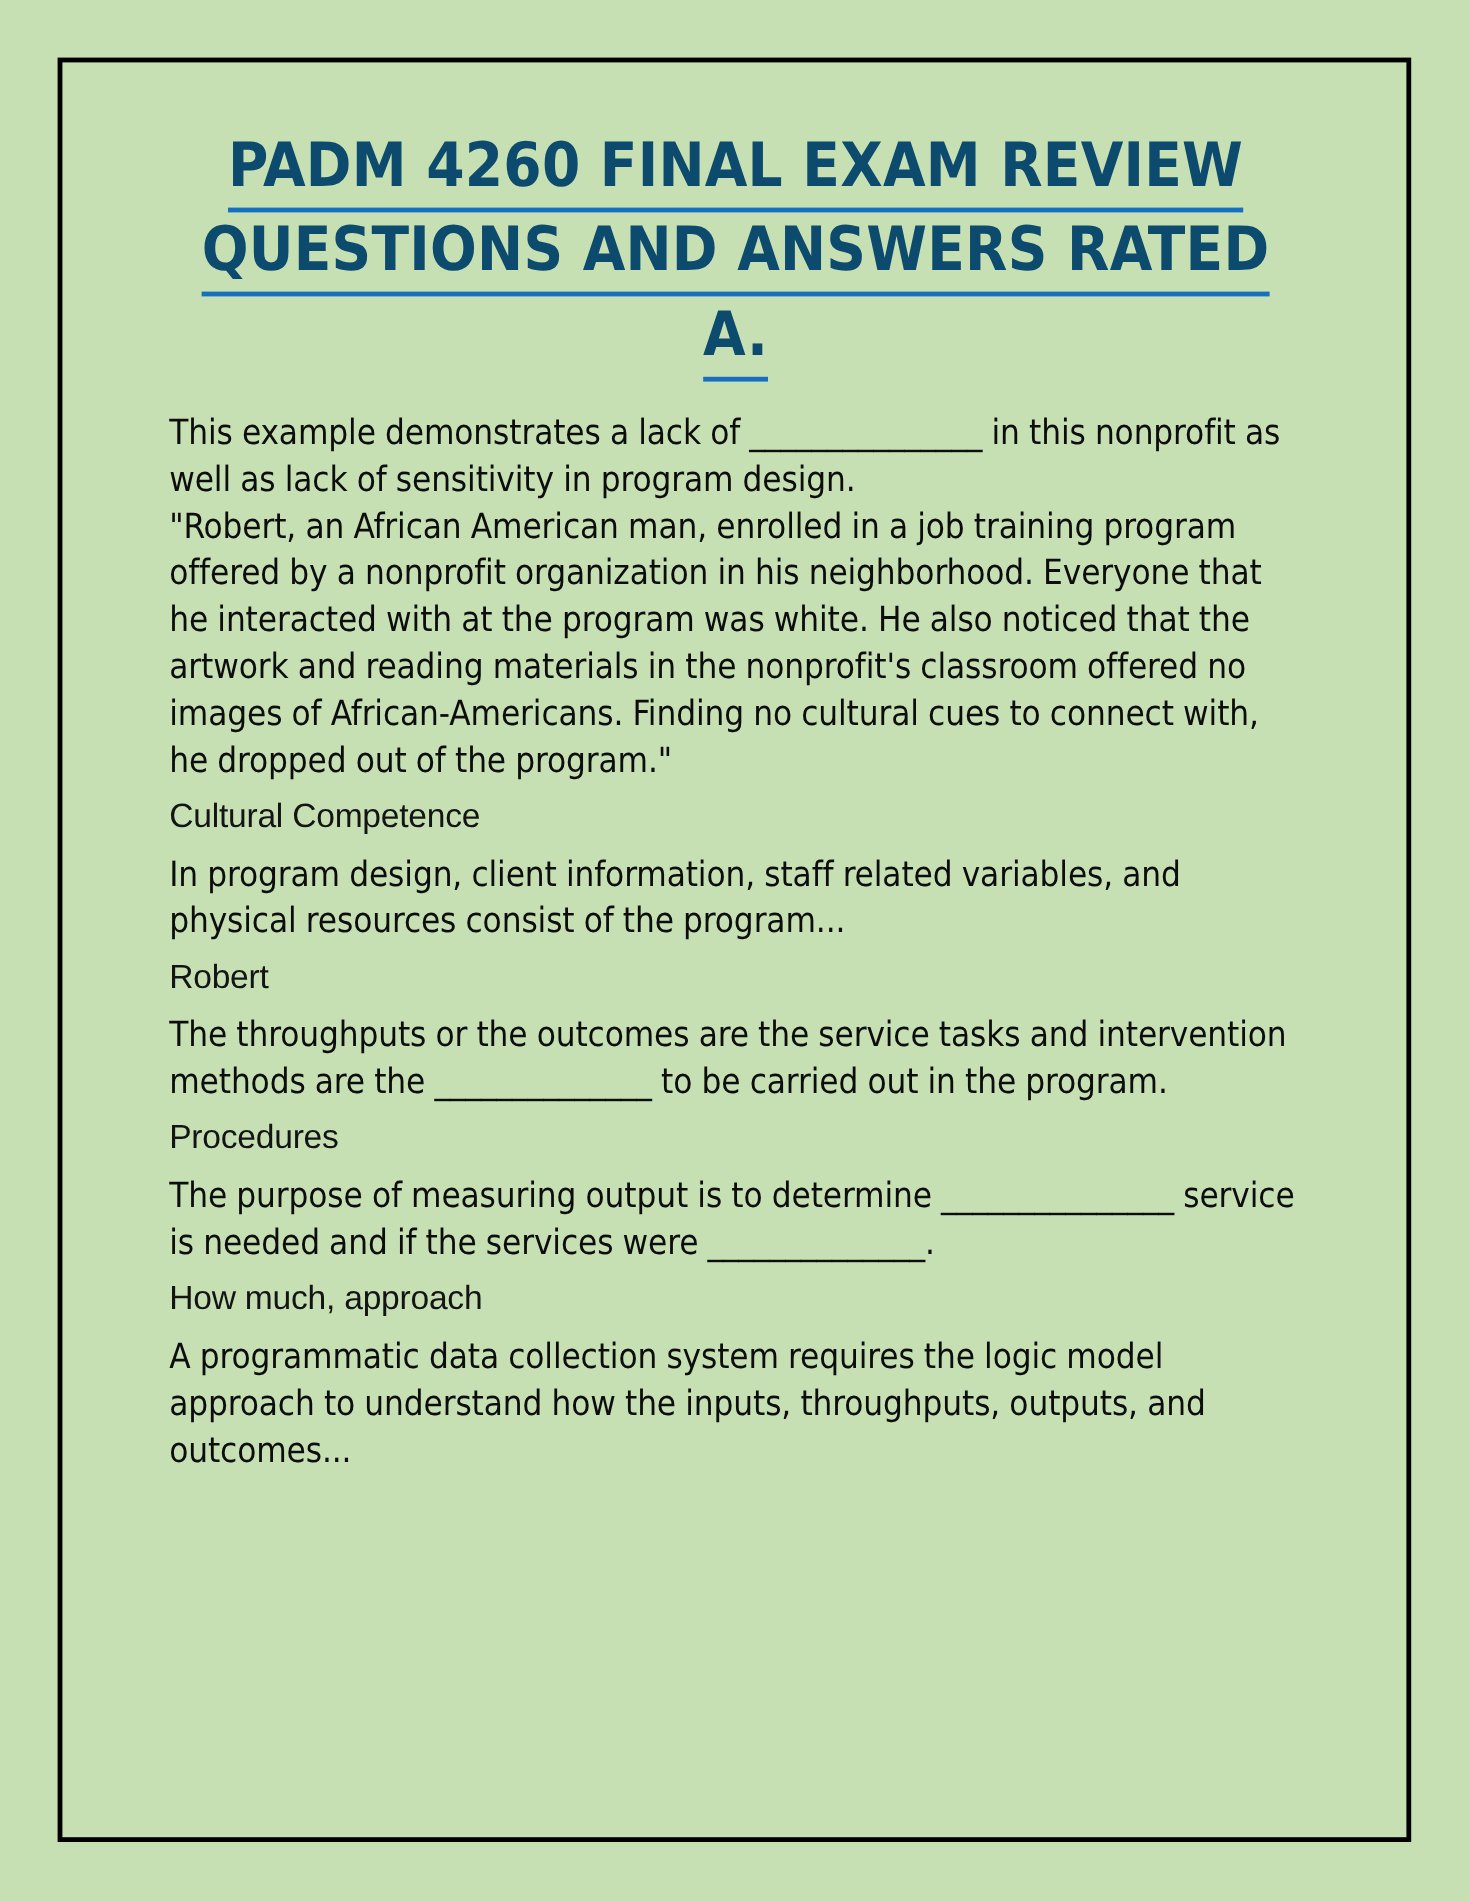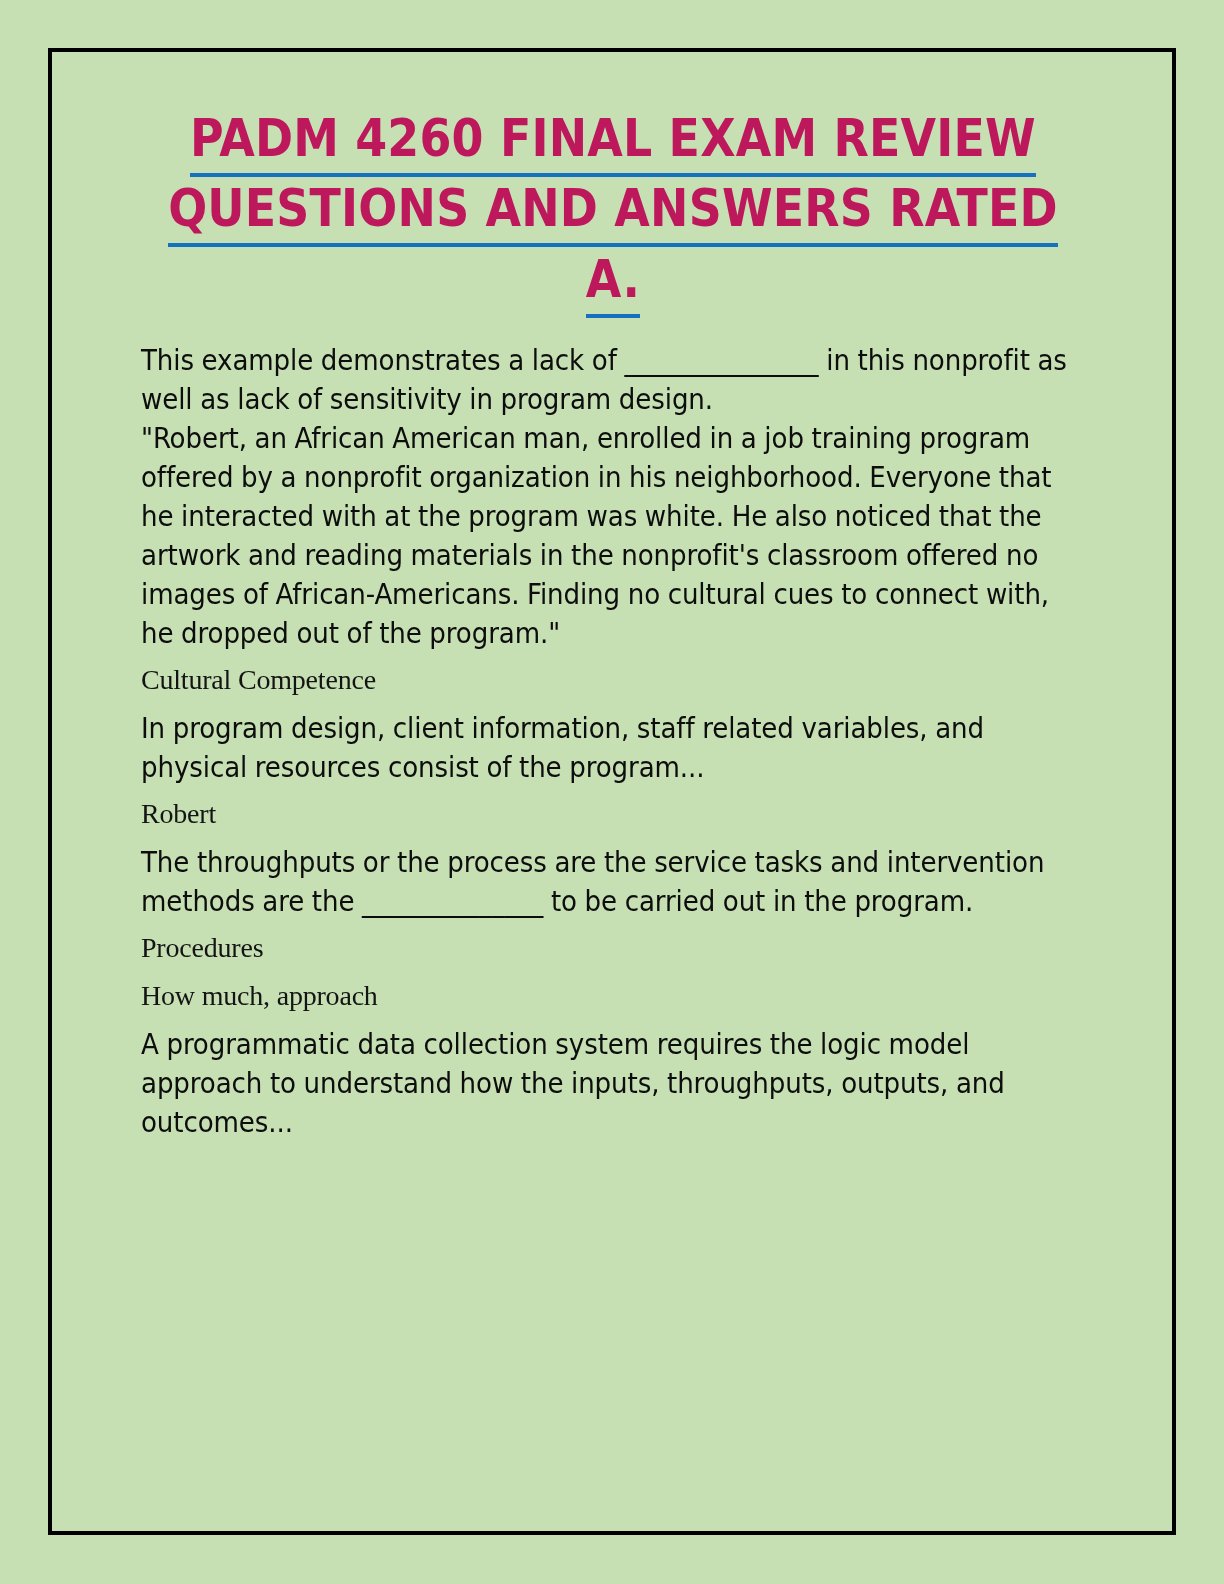--- a/index.html
+++ b/index.html
@@ -29,21 +29,21 @@
     position: absolute;
     left: 89px;      
     top: 52px;
     width: 944px;
   }
 
   
   .doc-title {
     margin: 0 0 26px 0;
     text-align: center;
-    color: #be185d;
+    color: #0c4a6e;
     font-family: "DejaVu Sans Condensed", "Liberation Sans Narrow", "Liberation Sans", sans-serif;
     font-weight: bold;
     font-size: 51px;
     line-height: 1.38;
     letter-spacing: 0.2px;
     white-space: normal;
   }
   .doc-title .tline {
     display: inline;
     border-bottom: 4px solid #1570c0;
@@ -62,21 +62,21 @@
     font-weight: normal;
     font-size: 29px;
     line-height: 39px;
     letter-spacing: -0.1px;
     word-spacing: -0.5px;
   }
 
   .answer {
     margin: 0 0 10px 0;
     color: #141414;
-    font-family: Liberation Serif, serif;
+    font-family: Liberation Sans, sans-serif;
     font-weight: normal;
     font-size: 28px;
     line-height: 38px;
     letter-spacing: -0.2px;
   }
 
   
   .qa-block + .qa-block { }
 </style>
 </head>
@@ -95,25 +95,26 @@
 "Robert, an African American man, enrolled in a job training program offered by a nonprofit organization in his neighborhood. Everyone that he interacted with at the program was white. He also noticed that the artwork and reading materials in the nonprofit's classroom offered no images of African-Americans. Finding no cultural cues to connect with, he dropped out of the program."</p>
       <p class="answer">Cultural Competence</p>
     </div>
 
     <div class="qa-block">
       <p class="question" style="white-space: pre-wrap;">In program design, client information, staff related variables, and physical resources consist of the program...</p>
       <p class="answer">Robert</p>
     </div>
 
     <div class="qa-block">
-      <p class="question" style="white-space: pre-wrap;">The throughputs or the process are the service tasks and intervention methods are the ______________ to be carried out in the program.</p>
+      <p class="question" style="white-space: pre-wrap;">The throughputs or the outcomes are the service tasks and intervention methods are the ______________ to be carried out in the program.</p>
       <p class="answer">Procedures</p>
     </div>
 
     <div class="qa-block">
+      <p class="question" style="white-space: pre-wrap;">The purpose of measuring output is to determine _______________ service is needed and if the services were ______________.</p>
       <p class="answer">How much, approach</p>
     </div>
 
 
     <div class="qa-block">
       <p class="question" style="white-space: pre-wrap;">A programmatic data collection system requires the logic model approach to understand how the inputs, throughputs, outputs, and outcomes...</p>
     </div>
 
   </div>
 </div>

